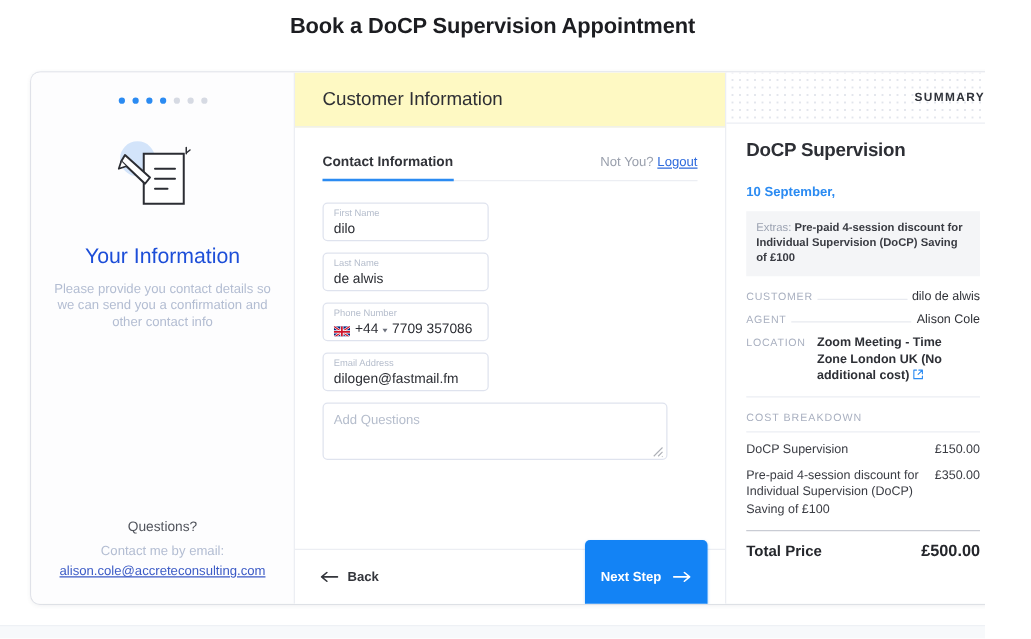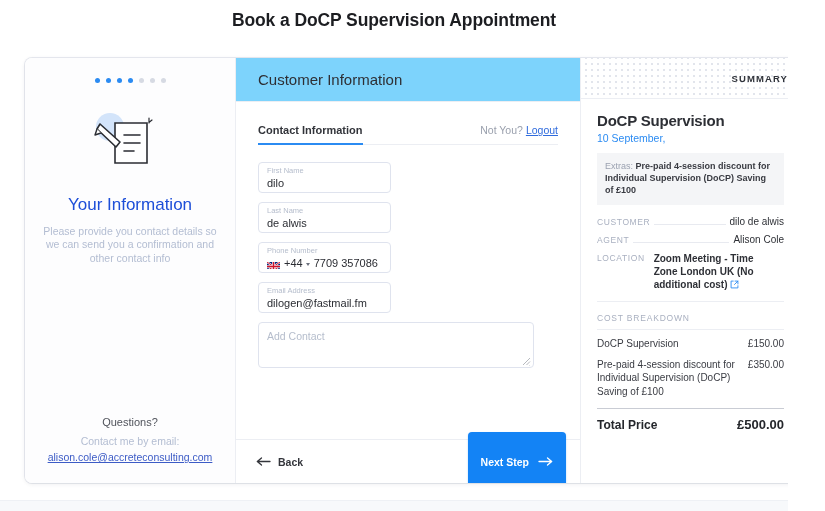--- a/index.html
+++ b/index.html
@@ -91,21 +91,21 @@
     position: relative;
     background: #ffffff;
     border-right: 1px solid #eceef3;
   }
   .center-head {
     height: 44px;
     display: flex;
     align-items: center;
     padding: 0 0 0 22px;
     border-bottom: 1px solid #eceef3;
-    background: #7dd3fc;
+    background: #fef9c3;
   }
   .center-head h2 { font-size: 15px; font-weight: normal; color: #2e2f34; }
 
   .center-body { flex: 1 1 auto; padding: 22px 22px 0 22px; position: relative; }
 
   .tabs-row {
     display: flex; align-items: flex-end; justify-content: space-between;
     border-bottom: 1px solid #eceef3;
     padding-bottom: 7px;
     position: relative;
@@ -193,21 +193,21 @@
     background-color: #fff;
     background-image: radial-gradient(#e2e5ec 0.9px, transparent 0.9px);
     background-size: 6px 6px;
     background-position: 2px 3px;
   }
   .summary-head span {
     font-size: 9.5px; font-weight: bold; letter-spacing: 1.1px; color: #30333a;
   }
   .summary-body { padding: 13px 16px 0 16px; }
   .svc-title { font-size: 15px; color: #2d2f35; font-weight: bold; letter-spacing: -0.2px;}
-  .svc-date { font-size: 10.5px; color: #2b8bf2; font-weight: normal; margin-top: 3px; }
+  .svc-date { font-size: 10.5px; color: #2b8bf2; font-weight: bold; margin-top: 19px; }
 
   .extras-box {
     margin-top: 9px;
     background: #f4f5f7;
     padding: 7px 8px 8px 8px;
     font-size: 9px; line-height: 1.36;
   }
   .extras-label { color: #9ba2b1; }
   .extras-val { color: #393b42; font-weight: bold; }
 
@@ -339,21 +339,21 @@
             </div>
           </div>
 
           <div class="field">
             <div class="field-label">Email Address</div>
             <div class="field-value">dilogen@fastmail.fm</div>
           </div>
         </div>
 
         <div class="textarea-box">
-          <div class="textarea-ph">Add Contact</div>
+          <div class="textarea-ph">Add Questions</div>
           <svg class="resize-grip" width="9" height="9" viewBox="0 0 9 9">
             <path d="M8 1 L1 8 M8 4.5 L4.5 8 M8 8 L7.6 8.4" stroke="#6b707c" stroke-width="0.9"></path>
           </svg>
         </div>
       </div>
 
       <div class="center-foot">
         <button class="back-btn">
           <svg width="15" height="9" viewBox="0 0 15 9">
             <path d="M14 4.5 H1.5 M5.5 1 L1.3 4.5 L5.5 8" stroke="#33353b" stroke-width="1.3" fill="none" stroke-linecap="round" stroke-linejoin="round"></path>

